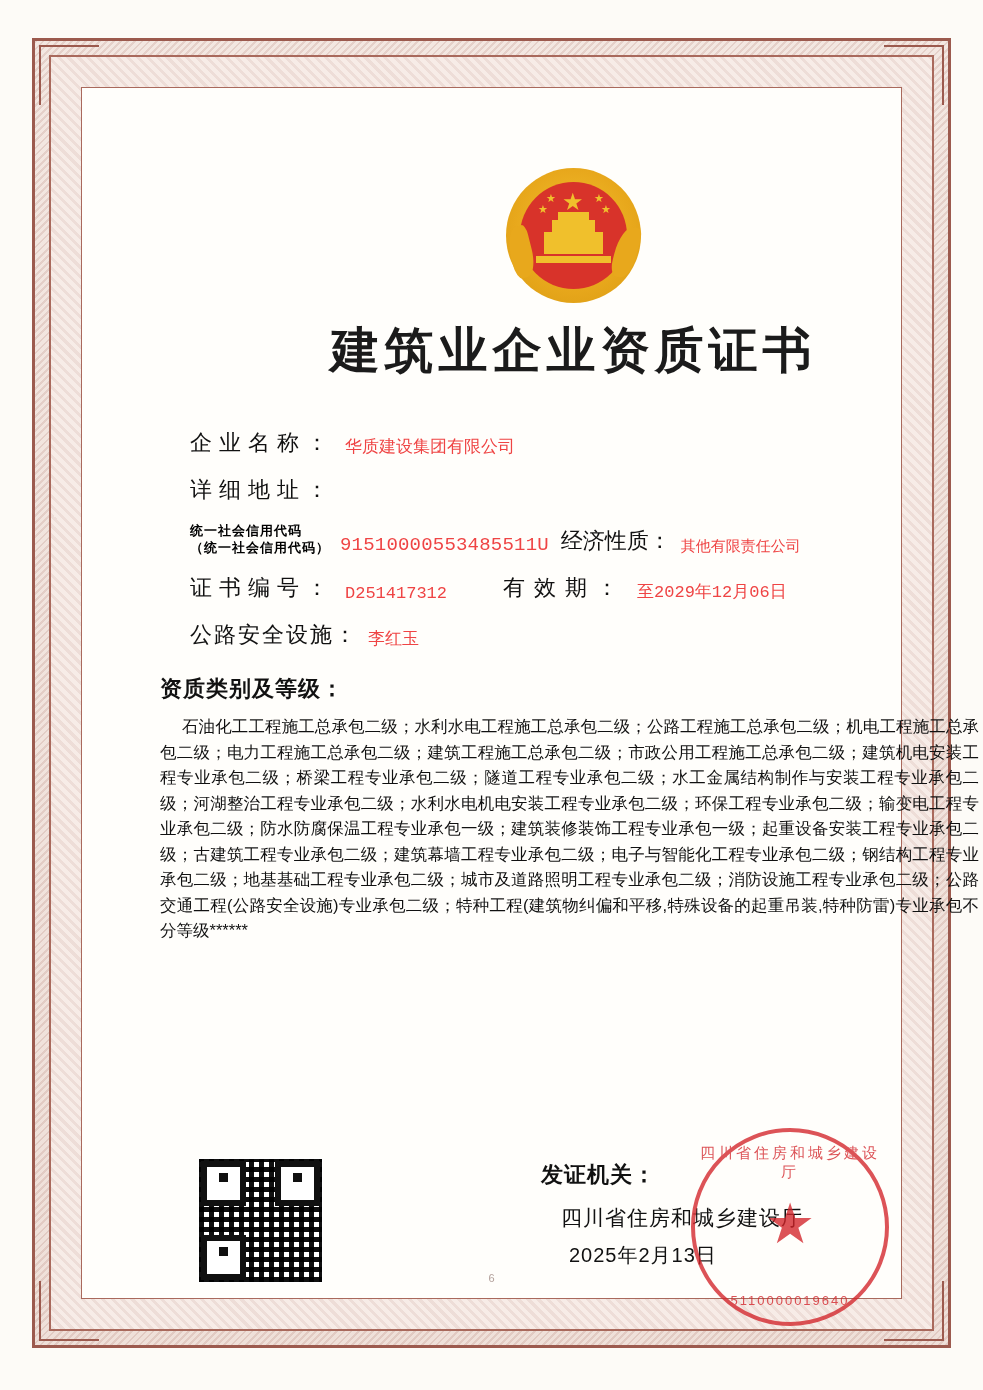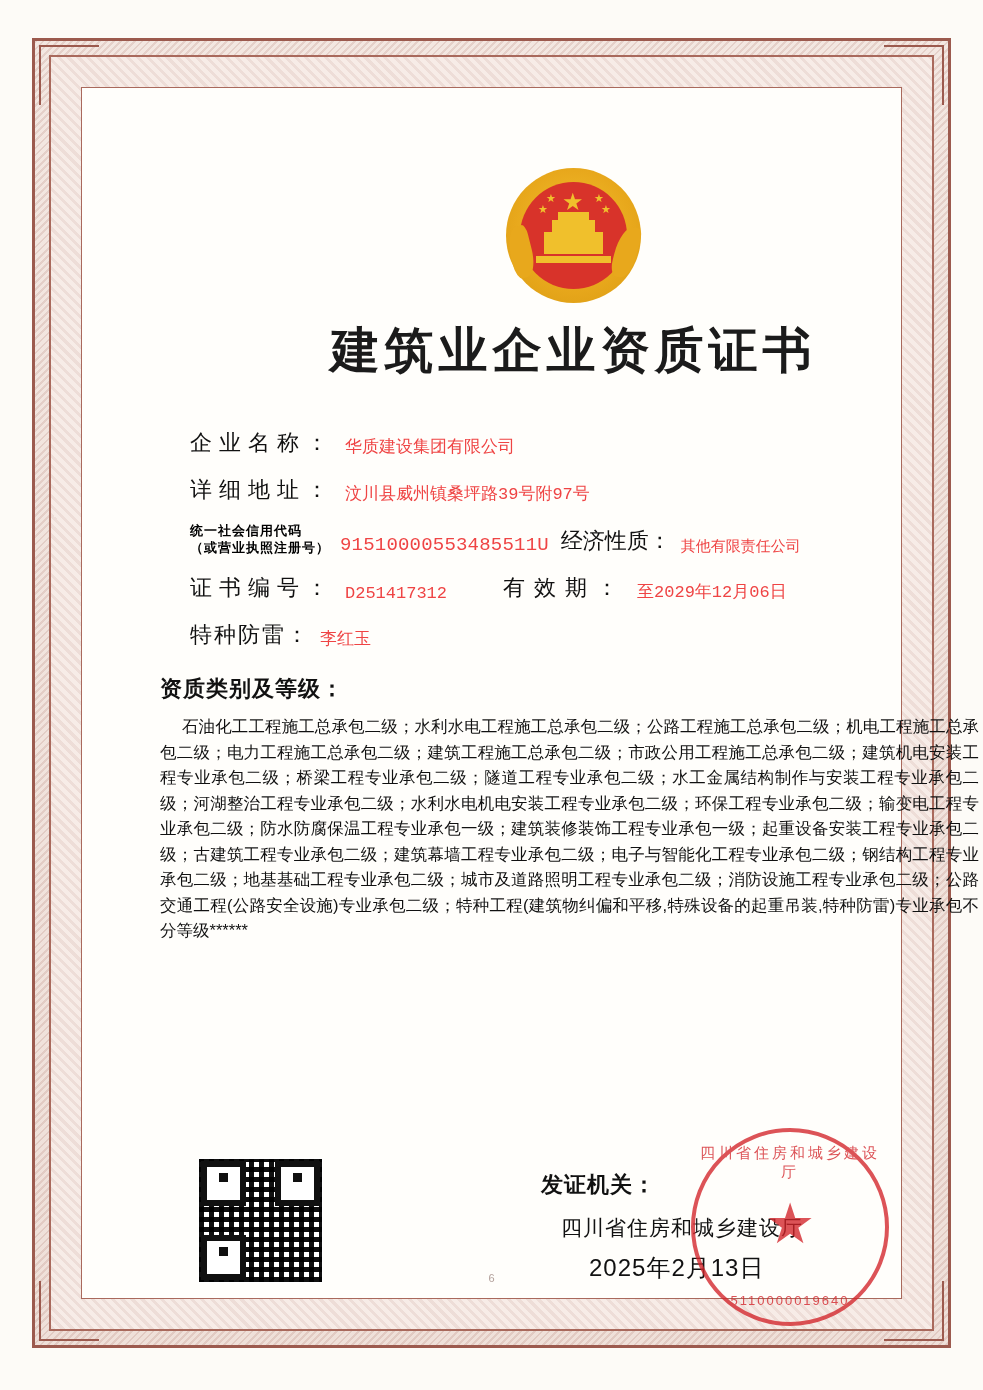--- a/index.html
+++ b/index.html
@@ -265,44 +265,44 @@
     background: #101010;
     margin: 6px auto;
   }
   .qr .e1 { left: 2px; top: 2px; }
   .qr .e2 { right: 2px; top: 2px; }
   .qr .e3 { left: 2px; bottom: 2px; }
 
   .issuer-block {
     position: absolute;
     right: 60px;
-    top: 62px;
+    top: 52px;
     width: 390px;
     text-align: left;
   }
   .issuer-label {
     font-size: 22px;
     font-weight: bold;
     letter-spacing: 1px;
     color: #111;
     display: inline-block;
     margin-left: 4px;
   }
   .issuer-name {
     font-size: 21px;
     color: #111;
     margin-top: 14px;
     margin-left: 24px;
     letter-spacing: 1px;
   }
   .issuer-date {
-    font-size: 24px;
+    font-size: 20px;
     color: #111;
     margin-top: 10px;
-    margin-left: 52px;
+    margin-left: 32px;
     letter-spacing: 1px;
   }
 
   .seal {
     position: absolute;
     right: 98px;
     top: 20px;
     width: 190px;
     height: 190px;
     border-radius: 50%;
@@ -376,42 +376,41 @@
 
           <div class="fields">
 
             <div class="frow">
               <span class="flabel sp">企业名称：</span>
               <span class="fvalue">华质建设集团有限公司</span>
             </div>
 
             <div class="frow">
               <span class="flabel sp">详细地址：</span>
-              <span class="fvalue">汶川县威州镇桑坪路39号附97号</span>
             </div>
 
             <div class="frow">
               <span class="flabel-2line">
                 <span>统一社会信用代码</span><br>
-                <span>（或营业执照注册号）</span>
+                <span>（统一社会信用代码）</span>
               </span>
               <span class="fvalue mono">91510000553485511U</span>
               <span class="flabel gap-l">经济性质：</span>
               <span class="fvalue" style="font-size:15px;">其他有限责任公司</span>
             </div>
 
             <div class="frow">
               <span class="flabel sp">证书编号：</span>
               <span class="fvalue">D251417312</span>
               <span class="flabel gap-xl" style="letter-spacing:9px;">有效期：</span>
               <span class="fvalue">至2029年12月06日</span>
             </div>
 
             <div class="frow">
-              <span class="flabel" style="letter-spacing:2px;">特种防雷：</span>
+              <span class="flabel" style="letter-spacing:2px;">公路安全设施：</span>
               <span class="fvalue">李红玉</span>
             </div>
 
           </div>
 
           <div class="qual-head">资质类别及等级：</div>
           <div class="qual-body">石油化工工程施工总承包二级；水利水电工程施工总承包二级；公路工程施工总承包二级；机电工程施工总承包二级；电力工程施工总承包二级；建筑工程施工总承包二级；市政公用工程施工总承包二级；建筑机电安装工程专业承包二级；桥梁工程专业承包二级；隧道工程专业承包二级；水工金属结构制作与安装工程专业承包二级；河湖整治工程专业承包二级；水利水电机电安装工程专业承包二级；环保工程专业承包二级；输变电工程专业承包二级；防水防腐保温工程专业承包一级；建筑装修装饰工程专业承包一级；起重设备安装工程专业承包二级；古建筑工程专业承包二级；建筑幕墙工程专业承包二级；电子与智能化工程专业承包二级；钢结构工程专业承包二级；地基基础工程专业承包二级；城市及道路照明工程专业承包二级；消防设施工程专业承包二级；公路交通工程(公路安全设施)专业承包二级；特种工程(建筑物纠偏和平移,特殊设备的起重吊装,特种防雷)专业承包不分等级******</div>
 
         </div>
 

